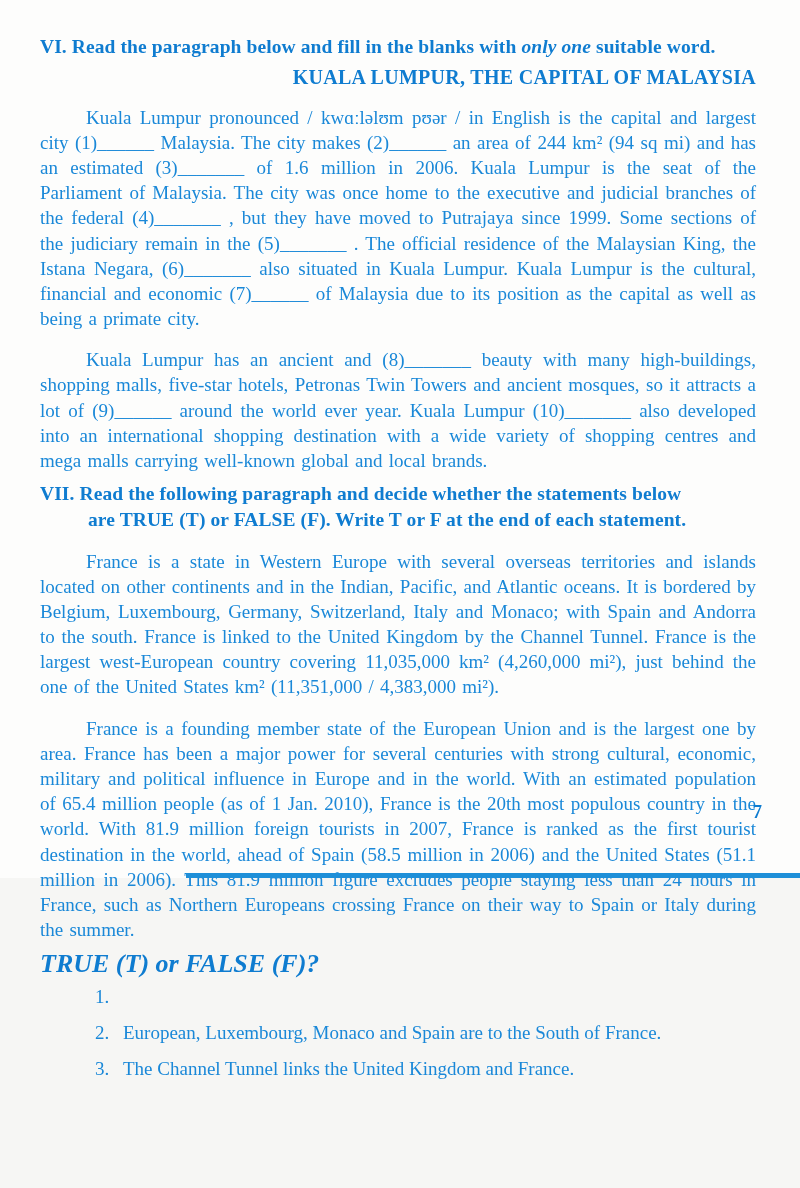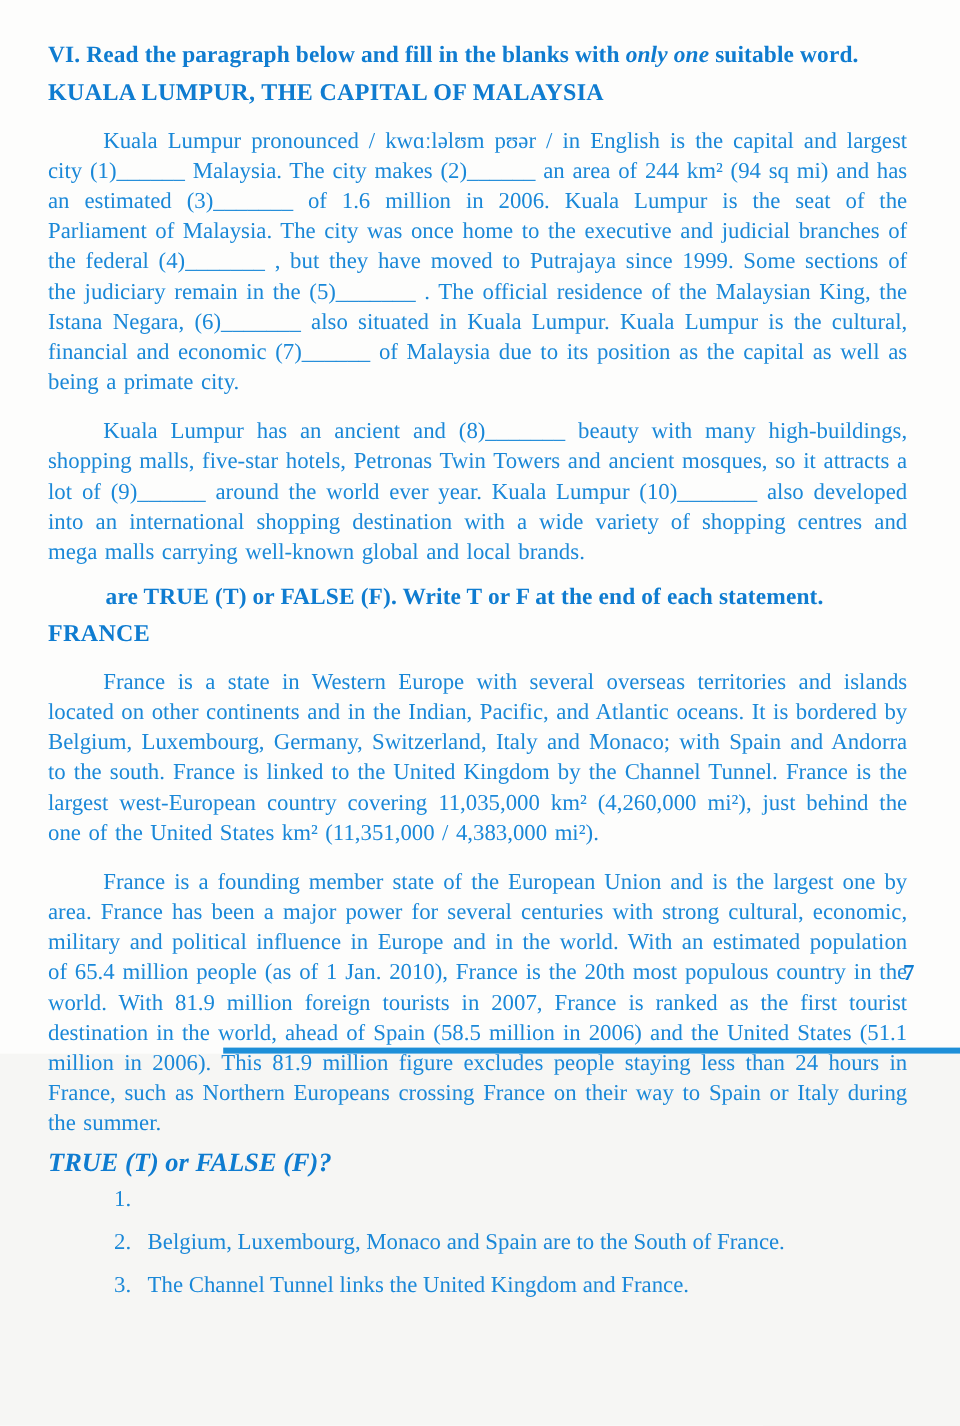--- a/index.html
+++ b/index.html
@@ -18,41 +18,41 @@
     padding:34px 44px 0 40px;
   }
   .sec-heading{
     font-weight:bold;
     font-size:19.5px;
     line-height:1.32;
     color:#0f7cd0;
     letter-spacing:.1px;
   }
   .sec-heading .em{font-style:italic;}
-  .hang{padding-left:48px;margin-top:12px;}
+  .hang{padding-left:48px;}
   .doc-title{
-    text-align:left;
+    text-align:right;
     font-weight:bold;
     font-size:20px;
     color:#0f7cd0;
     margin:6px 0 10px 0;
     letter-spacing:.3px;
   }
   .par{
     font-size:19px;
     line-height:1.325;
     text-align:justify;
     text-indent:46px;
     margin:16px 0 7px 0;
     word-spacing:1.5px;
   }
   .quiz-heading{
     font-weight:bold;
     font-style:italic;
-    font-size:22px;
+    font-size:26px;
     color:#0f7cd0;
     margin:4px 0 6px 0;
   }
   .statement{
     display:flex;
     font-size:19px;
     line-height:1.3;
     margin:0 0 11px 0;
   }
   .statement .num{
@@ -86,38 +86,38 @@
     <span>VI. Read the paragraph below and fill in the blanks with </span><span class="em">only one</span><span> suitable word.</span>
   </div>
 
   <div class="doc-title">KUALA LUMPUR, THE CAPITAL OF MALAYSIA</div>
 
   <div class="par">Kuala Lumpur pronounced  / kwɑːləlʊm pʊər /  in English is the capital and largest city (1)______ Malaysia. The city makes (2)______ an area of 244 km² (94 sq mi) and has an estimated (3)_______ of 1.6 million in 2006. Kuala Lumpur is the seat of the Parliament of Malaysia. The city was once home to the executive and judicial branches of the federal (4)_______ , but they have moved to Putrajaya since 1999. Some sections of the judiciary remain in the (5)_______ . The official residence of the Malaysian King, the Istana Negara, (6)_______ also situated in Kuala Lumpur. Kuala Lumpur is the cultural, financial and economic (7)______ of Malaysia due to its position as the capital as well as being a primate city.</div>
 
   <div class="par">Kuala Lumpur has an ancient and (8)_______ beauty with many high-buildings, shopping malls, five-star hotels, Petronas Twin Towers and ancient mosques, so it attracts a lot of (9)______ around the world ever year.  Kuala Lumpur (10)_______ also developed into an international shopping destination with a wide variety of shopping centres and mega malls carrying well-known global and local brands.</div>
 
   <div class="sec-heading mt8">
+    <div>VII. Read the following paragraph and decide whether the statements below</div>
     <div class="hang">are TRUE (T) or FALSE (F).   Write T or F at the end of each statement.</div>
   </div>
 
-  <div class="doc-title">FRANCE</div>
 
   <div class="par">France is a state in Western Europe with several overseas territories and islands located on other continents and in the Indian, Pacific, and Atlantic oceans. It is bordered by Belgium, Luxembourg, Germany, Switzerland, Italy and Monaco; with Spain and Andorra to the south. France is linked to the United Kingdom by the Channel Tunnel. France is the largest west-European country covering 11,035,000 km² (4,260,000 mi²), just behind the one of the United States km² (11,351,000 / 4,383,000 mi²).</div>
 
   <div class="par">France is a founding member state of the European Union and is the largest one by area. France has been a major power for several centuries with strong cultural, economic, military and political influence in Europe and in the world. With an estimated population of 65.4 million people (as of 1 Jan. 2010), France is the 20th most populous country in the world. With 81.9 million foreign tourists in 2007, France is ranked as the first tourist destination in the world, ahead of Spain (58.5 million in 2006) and the United States (51.1 million in 2006). This 81.9 million figure excludes people staying less than 24 hours in France, such as Northern Europeans crossing France on their way to Spain or Italy during the summer.</div>
 
 
   <div class="quiz-heading">TRUE (T) or FALSE (F)?</div>
 
   <div class="statement">
     <span class="num">1.</span>
   </div>
   <div class="statement">
     <span class="num">2.</span>
-    <span class="txt">Belgium, Luxembourg, Monaco and Spain are to the South of France.</span>
+    <span class="txt">European, Luxembourg, Monaco and Spain are to the South of France.</span>
   </div>
   <div class="statement">
     <span class="num">3.</span>
     <span class="txt">The Channel Tunnel links the United Kingdom and France.</span>
   </div>
 
   <div class="page-number">7</div>
 
   <div class="scan-edge"></div>
 

